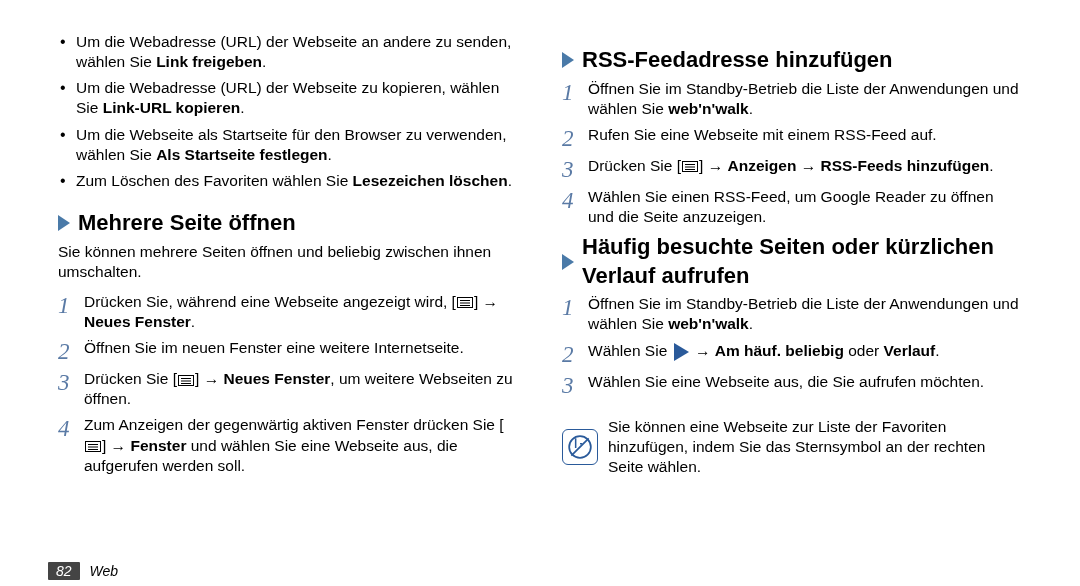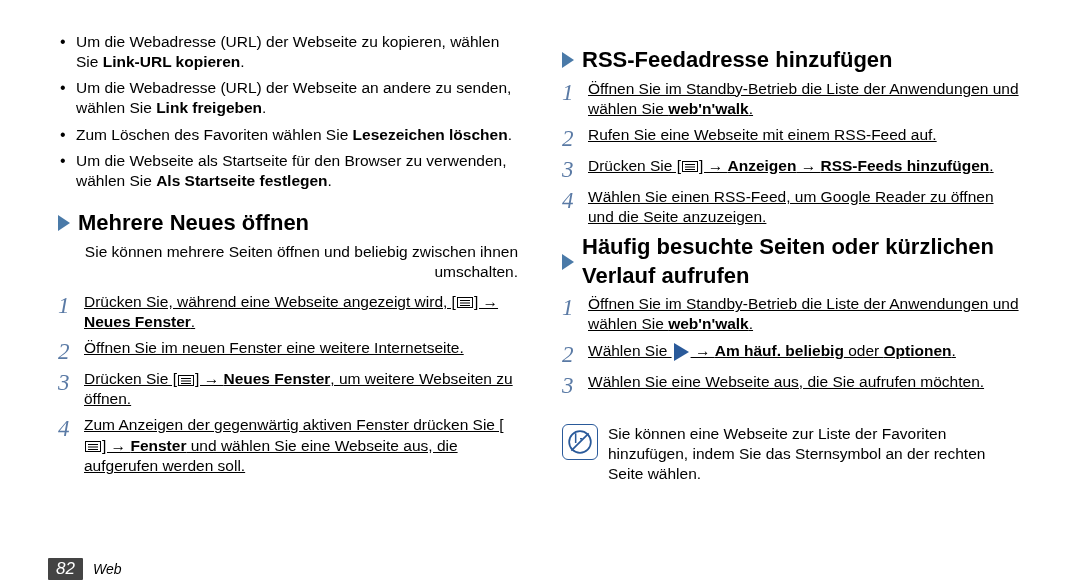--- a/index.html
+++ b/index.html
@@ -7,57 +7,57 @@
   .page { display: flex; width: 100%; height: 100%; padding: 32px 48px 6px 48px; position: relative; }
   .col { flex: 1; padding: 0 10px; font-size: 15.5px; line-height: 1.3; }
   .col-left { padding-right: 22px; }
   .col-right { padding-left: 22px; }
   .bullet-list { list-style: none; padding: 0; margin-bottom: 18px; }
   .bullet-list li { position: relative; padding-left: 18px; margin-bottom: 6px; }
   .bullet-list li::before { content: "•"; position: absolute; left: 2px; top: 0; font-size: 16px; }
   .section-title { display: flex; align-items: center; font-size: 22px; font-weight: 700; margin: 14px 0 4px 0; }
   .chevron { width: 0; height: 0; border-top: 8px solid transparent; border-bottom: 8px solid transparent; border-left: 12px solid #4a7aa8; margin-right: 8px; flex-shrink: 0; }
   .chevron-play { width: 0; height: 0; border-top: 9px solid transparent; border-bottom: 9px solid transparent; border-left: 15px solid #2a5a9a; display: inline-block; vertical-align: middle; margin: 0 2px; }
-  .intro { margin-bottom: 10px; text-align: right; }
+  .intro { margin-bottom: 10px; }
   .step { display: flex; margin-bottom: 6px; }
   .step-num { font-family: Georgia, "Times New Roman", serif; font-style: italic; font-size: 23px; color: #5a7aa5; width: 26px; flex-shrink: 0; line-height: 1; padding-top: 2px; }
-  .step-body { flex: 1; text-decoration: underline; }
+  .step-body { flex: 1; }
   b { font-weight: 700; }
   .menu-icon { display: inline-block; width: 16px; height: 11px; border: 1px solid #000; position: relative; vertical-align: middle; margin: 0 1px; background: #fff; }
   .menu-icon::before { content: ""; position: absolute; left: 2px; right: 2px; top: 2px; height: 1px; background: #000; box-shadow: 0 2.5px 0 #000, 0 5px 0 #000; }
-  .note-box { display: flex; margin-top: 27px; }
+  .note-box { display: flex; margin-top: 20px; align-items: center; }
   .note-icon { width: 36px; height: 36px; border: 1px solid #2a5a9a; border-radius: 6px; display: flex; align-items: center; justify-content: center; flex-shrink: 0; margin-right: 10px; position: relative; }
   .note-icon svg { width: 26px; height: 26px; }
   .footer { position: absolute; bottom: 6px; left: 48px; display: flex; align-items: center; font-style: italic; font-size: 14px; }
-  .page-num { background: #444; color: #fff; font-style: italic; padding: 1px 8px; margin-right: 10px; font-size: 17px; border-radius: 1px; }
+  .page-num { background: #444; color: #fff; font-style: italic; padding: 1px 8px; margin-right: 10px; font-size: 14px; border-radius: 1px; }
 </style>
 </head>
 <body>
 
 <div class="page">
 
   <div class="col col-left">
     <ul class="bullet-list">
       <li>
+        <span>Um die Webadresse (URL) der Webseite an andere zu senden, wählen Sie </span><b>Link freigeben</b><span>.</span>
+      </li>
+      <li>
         <span>Um die Webadresse (URL) der Webseite zu kopieren, wählen Sie </span><b>Link-URL kopieren</b><span>.</span>
       </li>
       <li>
-        <span>Um die Webadresse (URL) der Webseite an andere zu senden, wählen Sie </span><b>Link freigeben</b><span>.</span>
+        <span>Um die Webseite als Startseite für den Browser zu verwenden, wählen Sie </span><b>Als Startseite festlegen</b><span>.</span>
       </li>
       <li>
         <span>Zum Löschen des Favoriten wählen Sie </span><b>Lesezeichen löschen</b><span>.</span>
-      </li>
-      <li>
-        <span>Um die Webseite als Startseite für den Browser zu verwenden, wählen Sie </span><b>Als Startseite festlegen</b><span>.</span>
       </li>
     </ul>
 
     <div class="section-title">
       <span class="chevron"></span>
-      <span>Mehrere Neues öffnen</span>
+      <span>Mehrere Seite öffnen</span>
     </div>
     <p class="intro">Sie können mehrere Seiten öffnen und beliebig zwischen ihnen umschalten.</p>
 
     <div class="step">
       <div class="step-num">1</div>
       <div class="step-body">
         <span>Drücken Sie, während eine Webseite angezeigt wird, [</span><span class="menu-icon"></span><span>] → </span><b>Neues Fenster</b><span>.</span>
       </div>
     </div>
     <div class="step">
@@ -112,21 +112,21 @@
 
     <div class="step">
       <div class="step-num">1</div>
       <div class="step-body">
         <span>Öffnen Sie im Standby-Betrieb die Liste der Anwendungen und wählen Sie </span><b>web'n'walk</b><span>.</span>
       </div>
     </div>
     <div class="step">
       <div class="step-num">2</div>
       <div class="step-body">
-        <span>Wählen Sie </span><span class="chevron-play"></span><span> → </span><b>Am häuf. beliebig</b><span> oder </span><b>Optionen</b><span>.</span>
+        <span>Wählen Sie </span><span class="chevron-play"></span><span> → </span><b>Am häuf. beliebig</b><span> oder </span><b>Verlauf</b><span>.</span>
       </div>
     </div>
     <div class="step">
       <div class="step-num">3</div>
       <div class="step-body">Wählen Sie eine Webseite aus, die Sie aufrufen möchten.</div>
     </div>
 
     <div class="note-box">
       <div class="note-icon">
         <svg viewBox="0 0 24 24" fill="none" stroke="#2a5a9a" stroke-width="1.6">

